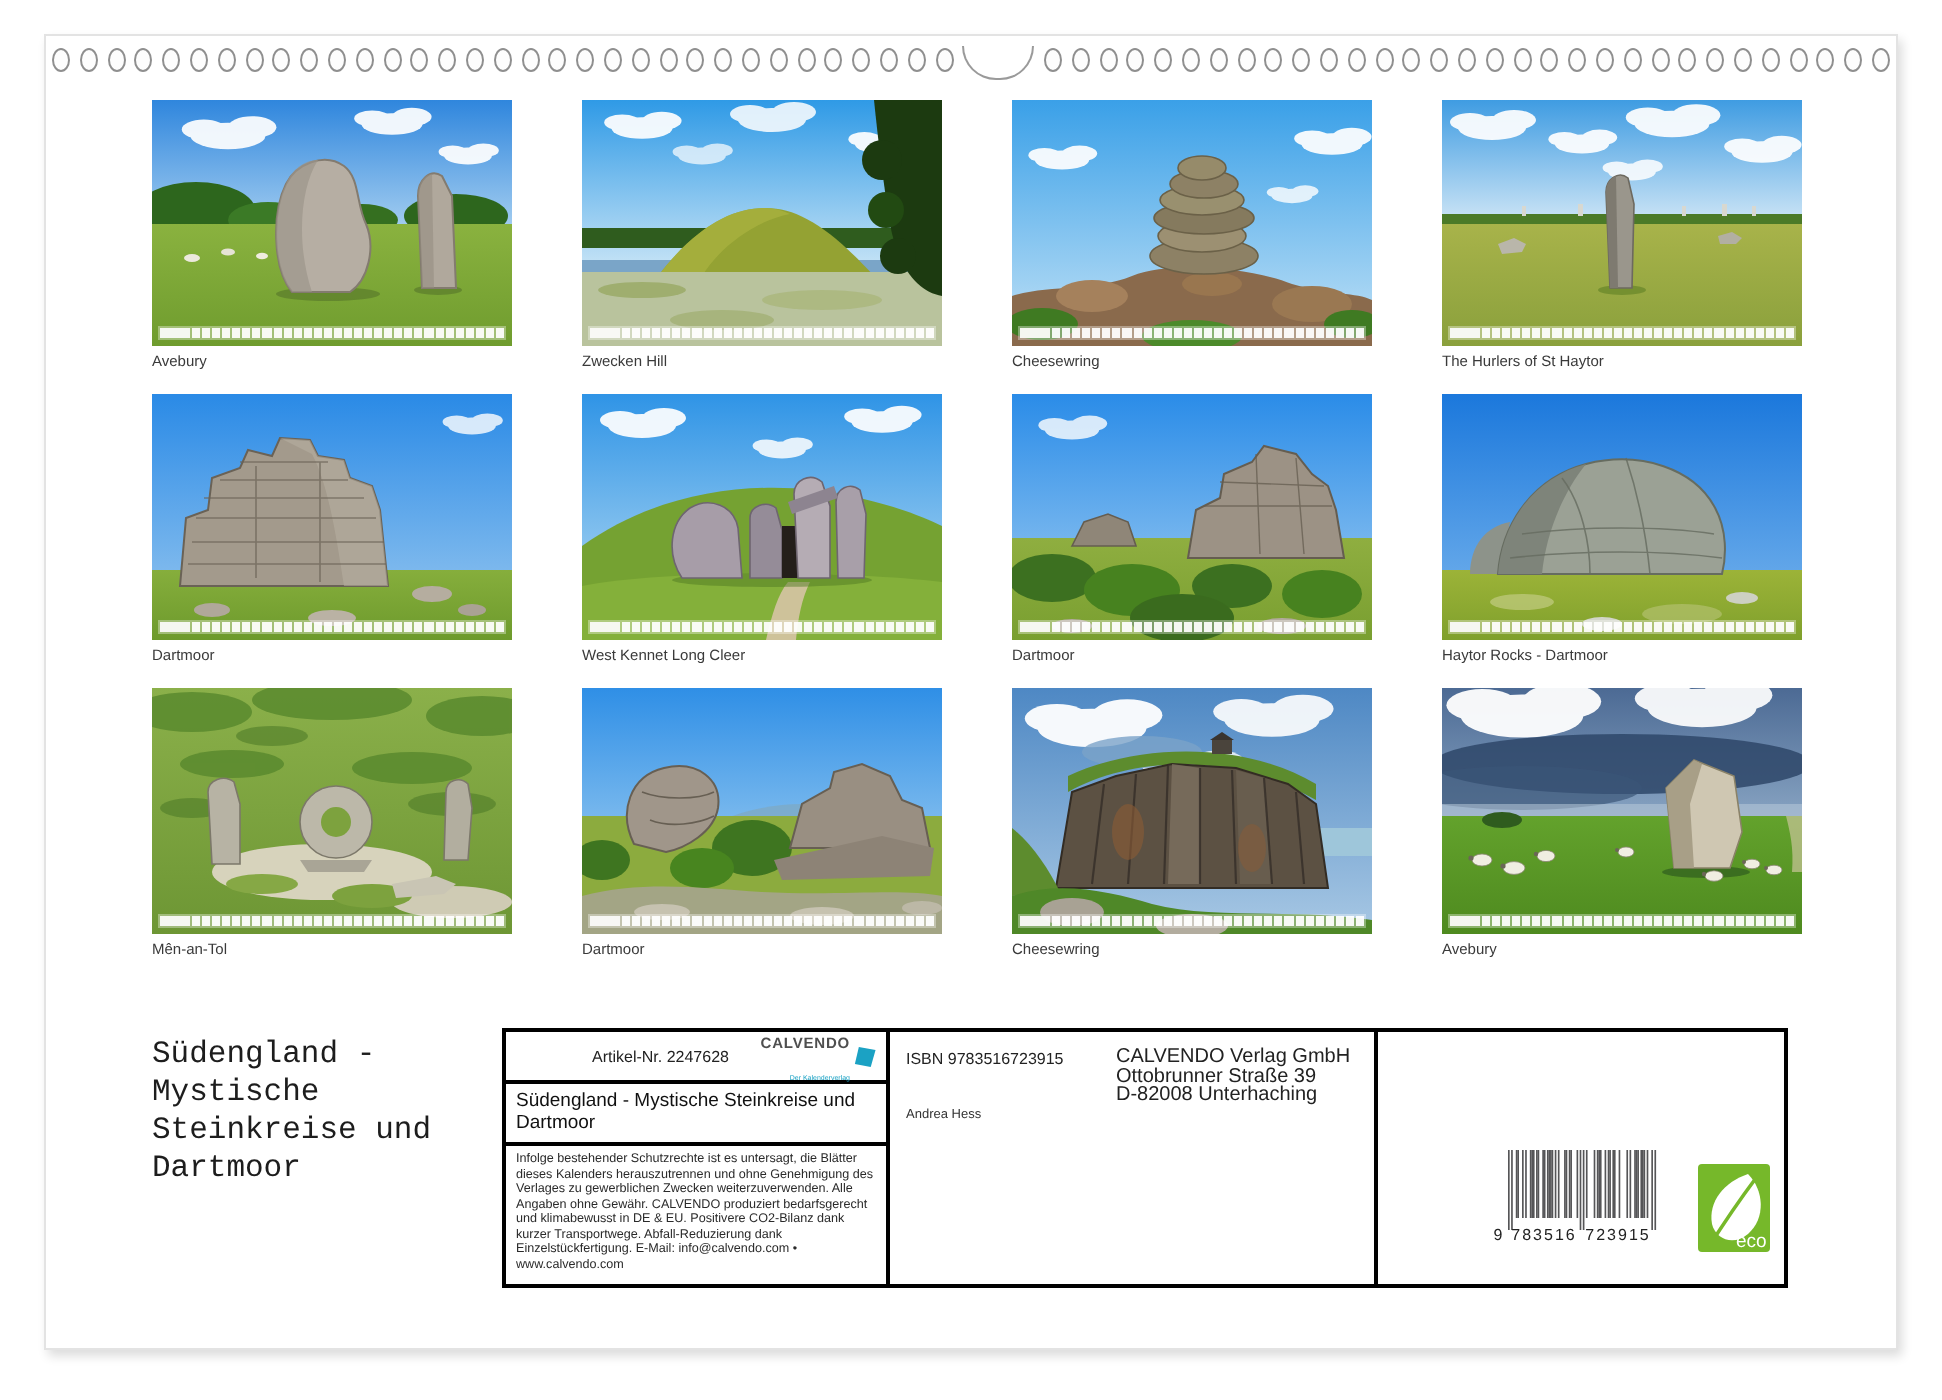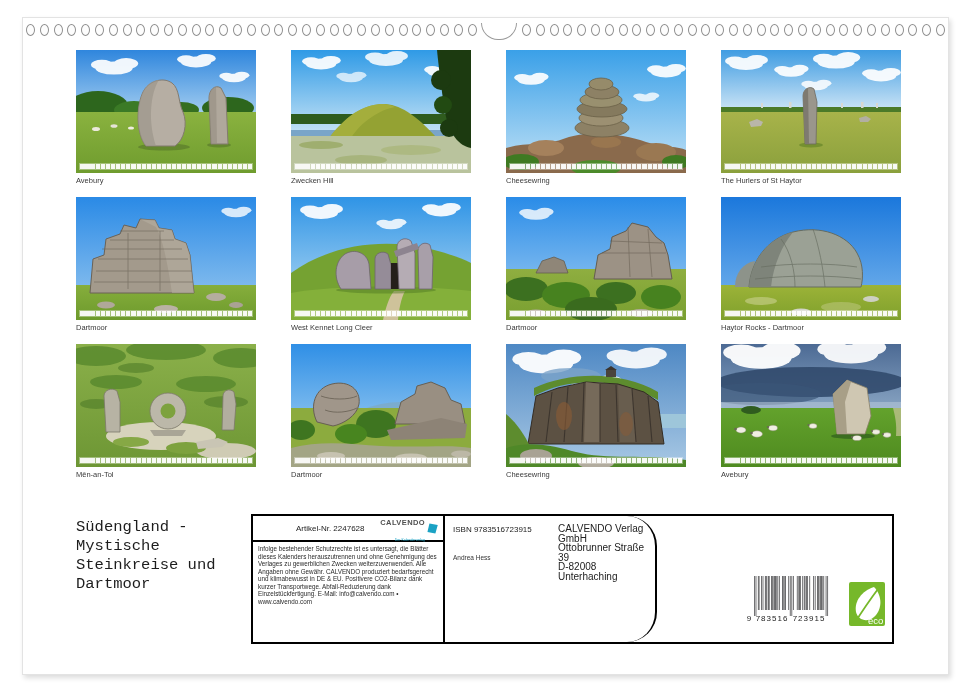--- a/index.html
+++ b/index.html
@@ -37,21 +37,21 @@
   .col-left{width:192px;border-right:2px solid #000;display:flex;flex-direction:column;}
   .row-article{height:26px;border-bottom:2px solid #000;display:flex;
                justify-content:space-between;align-items:center;padding:0 5px;}
   .article-label{font-size:8px;color:#222;margin-left:38px;}
   .cal-logo{display:flex;align-items:center;gap:2px;}
   .cal-text{text-align:right;line-height:1;}
   .cal-name{font-size:7.5px;font-weight:bold;color:#4f4f4f;letter-spacing:0.4px;}
   .cal-tag{font-size:3.5px;color:#1ba2c4;margin-top:1px;}
   .row-title{border-bottom:2px solid #000;padding:3px 5px 4px 5px;font-size:9.5px;line-height:11px;color:#111;}
   .row-legal{flex:1;padding:3px 5px;font-size:6.3px;line-height:7.5px;color:#2a2a2a;}
-  .col-mid{width:212px;border-right:2px solid #000;position:relative;border-radius:30px;}
+  .col-mid{width:244px;border-right:2px solid #000;position:relative;}
   .isbn{position:absolute;left:8px;top:9px;font-size:8px;color:#222;}
   .author{position:absolute;left:8px;top:38px;font-size:6.5px;color:#333;}
   .publisher{position:absolute;left:113px;top:8px;font-size:10px;line-height:9.5px;color:#222;}
   .col-right{flex:1;position:relative;}
   .barcode{position:absolute;right:57px;bottom:15px;}
   .eco{position:absolute;right:7px;bottom:16px;width:36px;height:44px;}
 </style>
 </head>
 <body>
 
@@ -1073,20 +1073,21 @@
         <span class="cal-logo">
           <span class="cal-text">
             <span class="cal-name">CALVENDO</span><br>
             <span class="cal-tag">Der Kalenderverlag</span>
           </span>
           <svg width="11" height="11" viewBox="0 0 10 10">
             <path d="M2.2 0.5 L9.8 1.8 L7.6 9.6 L0.4 8.2 Z" fill="#1ba2c4"></path>
           </svg>
         </span>
       </div>
+      <div class="row-title">Südengland - Mystische Steinkreise und Dartmoor</div>
       <div class="row-legal">Infolge bestehender Schutzrechte ist es untersagt, die Blätter dieses Kalenders herauszutrennen und ohne Genehmigung des Verlages zu gewerblichen Zwecken weiterzuverwenden. Alle Angaben ohne Gewähr. CALVENDO produziert bedarfsgerecht und klimabewusst in DE &amp; EU. Positivere CO2-Bilanz dank kurzer Transportwege. Abfall-Reduzierung dank Einzelstückfertigung. E-Mail: info@calvendo.com • www.calvendo.com</div>
     </div>
     <div class="col-mid">
       <div class="isbn">ISBN 9783516723915</div>
       <div class="author">Andrea Hess</div>
       <div class="publisher">CALVENDO Verlag GmbH<br>Ottobrunner Straße 39<br>D-82008 Unterhaching</div>
     </div>
     <div class="col-right">
       <div class="barcode" id="barcode"><svg width="90" height="50" viewBox="0 0 90 50">
     <rect width="90" height="50" fill="#ffffff"></rect>

